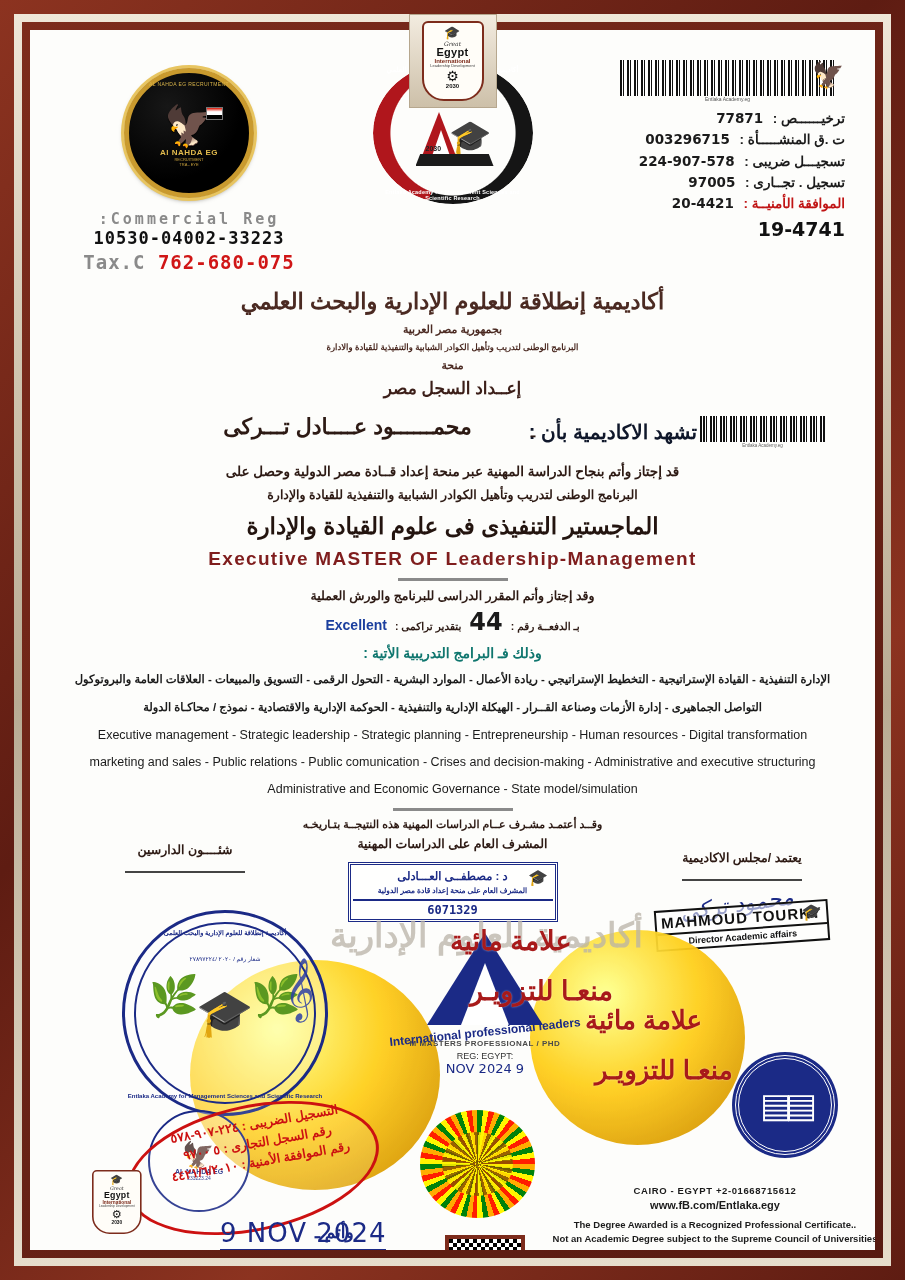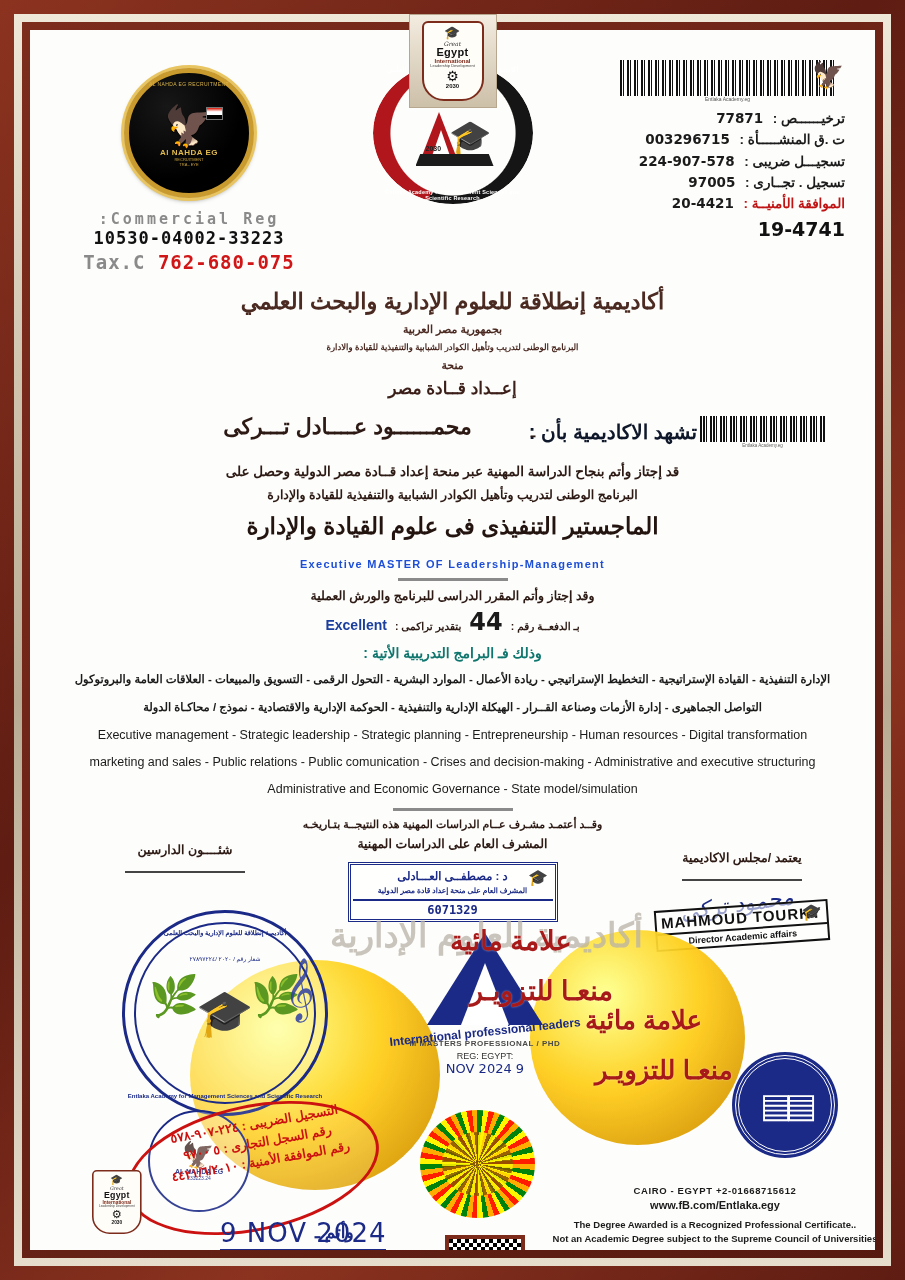--- a/index.html
+++ b/index.html
@@ -108,21 +108,21 @@
                #111 6px 7px,#fff 7px 10px);}
   .name-bc-cap{position:absolute;right:10px;top:31px;width:125px;text-align:center;font-size:4.5px;color:#666;}
   .attest{position:absolute;right:138px;top:8px;font-size:20px;font-weight:bold;color:#0f172a;}
   .dash{position:absolute;right:300px;top:12px;font-size:14px;color:#2d1a14;font-weight:bold;}
   .the-name{position:absolute;right:330px;top:2px;left:120px;text-align:center;
             font-size:22px;font-weight:bold;color:#2d1a14;letter-spacing:1px;}
 
   .t-line{font-size:13.5px;font-weight:bold;color:#2d1a14;margin-top:11px;}
   .t-line2{font-size:12.5px;font-weight:bold;color:#2d1a14;margin-top:8px;}
   .t-degree{font-size:23px;font-weight:bold;color:#23140f;margin-top:11px;}
-  .t-degree-en{font-size:11px;font-weight:bold;color:#1d4ed8;margin-top:18px;
+  .t-degree-en{font-size:19px;font-weight:bold;color:#7f1d1d;margin-top:8px;
                letter-spacing:1.3px;direction:ltr;}
   .rule{width:110px;height:3px;background:#8a8a8a;margin:8px auto 0;}
   .t-passed{font-size:12.5px;font-weight:bold;color:#2d1a14;margin-top:7px;}
 
   .grade-row{margin-top:5px;display:flex;justify-content:center;align-items:baseline;gap:8px;direction:rtl;}
   .grade-row .lbl{font-size:10.5px;font-weight:bold;color:#2d1a14;}
   .grade-row .batch{font-size:24px;font-weight:bold;color:#1a1a1a;font-family:"DejaVu Sans",sans-serif;}
   .grade-row .ex{font-size:14px;font-weight:bold;color:#1b3f9e;direction:ltr;}
 
   .t-progs-hdr{font-size:14px;font-weight:bold;color:#0f766e;margin-top:9px;}
@@ -315,21 +315,21 @@
         </div>
         <div class="reg-final">19-4741</div>
       </div>
     </div>
 
     <div class="body-txt">
       <div class="t-main">أكاديمية إنطلاقة للعلوم الإدارية والبحث العلمي</div>
       <div class="t-sub1">بجمهورية مصر العربية</div>
       <div class="t-sub2">البرنامج الوطنى لتدريب وتأهيل الكوادر الشبابية والتنفيذية للقيادة والادارة</div>
       <div class="t-menha">منحة</div>
-      <div class="t-leaders">إعــداد قــادة مصر</div>
+      <div class="t-leaders">إعــداد السجل مصر</div>
 
       <div class="name-row">
         <div class="name-barcode"></div>
         <div class="name-bc-cap">Entlaka Academy.eg</div>
         <div class="attest">تشهد الاكاديمية بأن :</div>
         <div class="dash">ـ</div>
         <div class="the-name">محمــــــود عــــادل تـــركى</div>
       </div>
 
       <div class="t-line">قد إجتاز وأتم بنجاح الدراسة المهنية عبر منحة إعداد قــادة مصر الدولية وحصل على</div>

